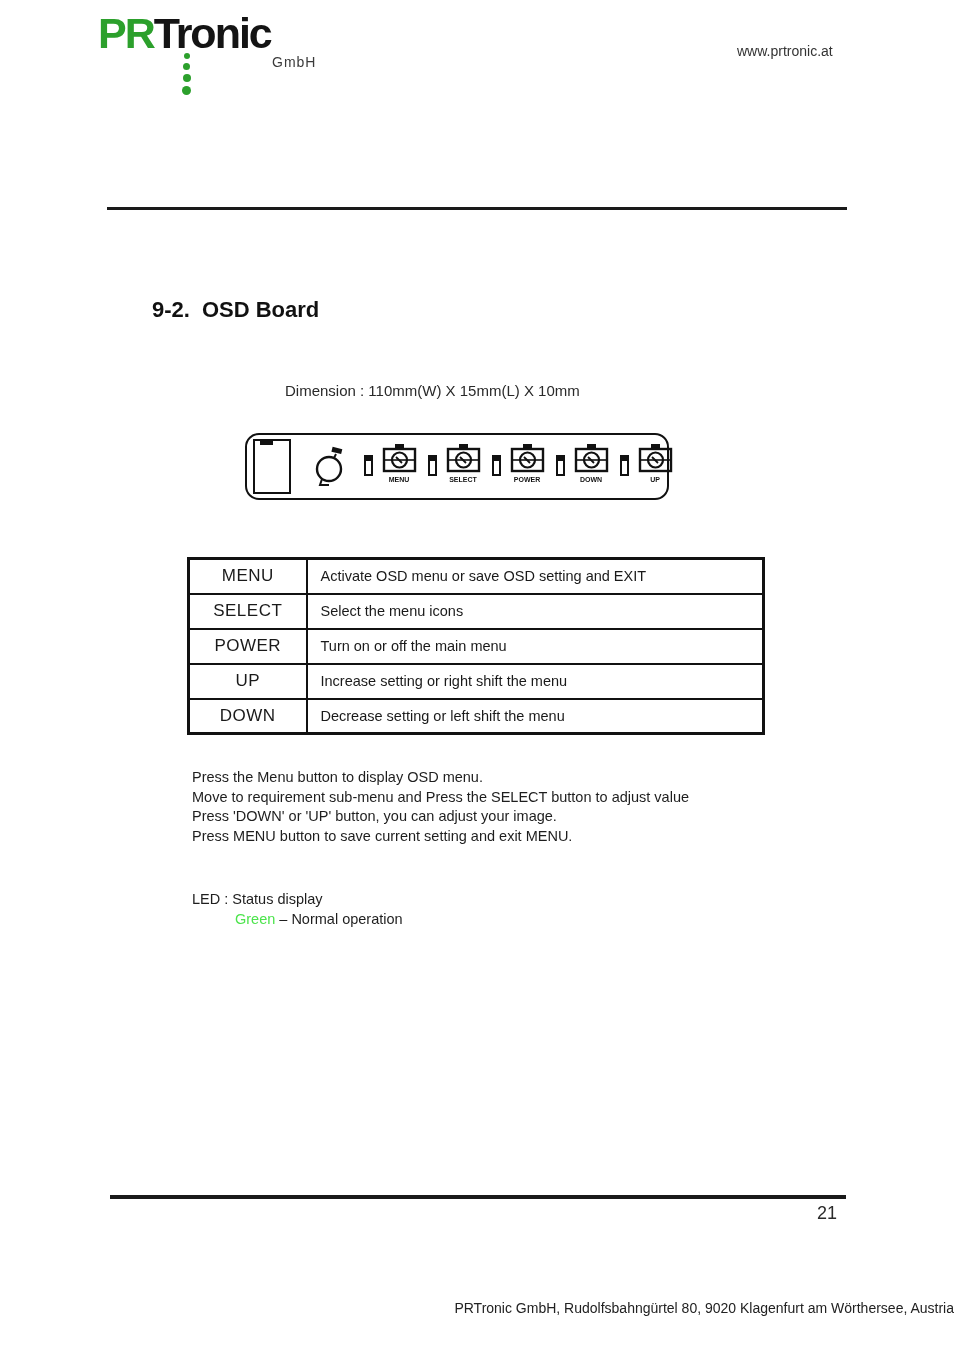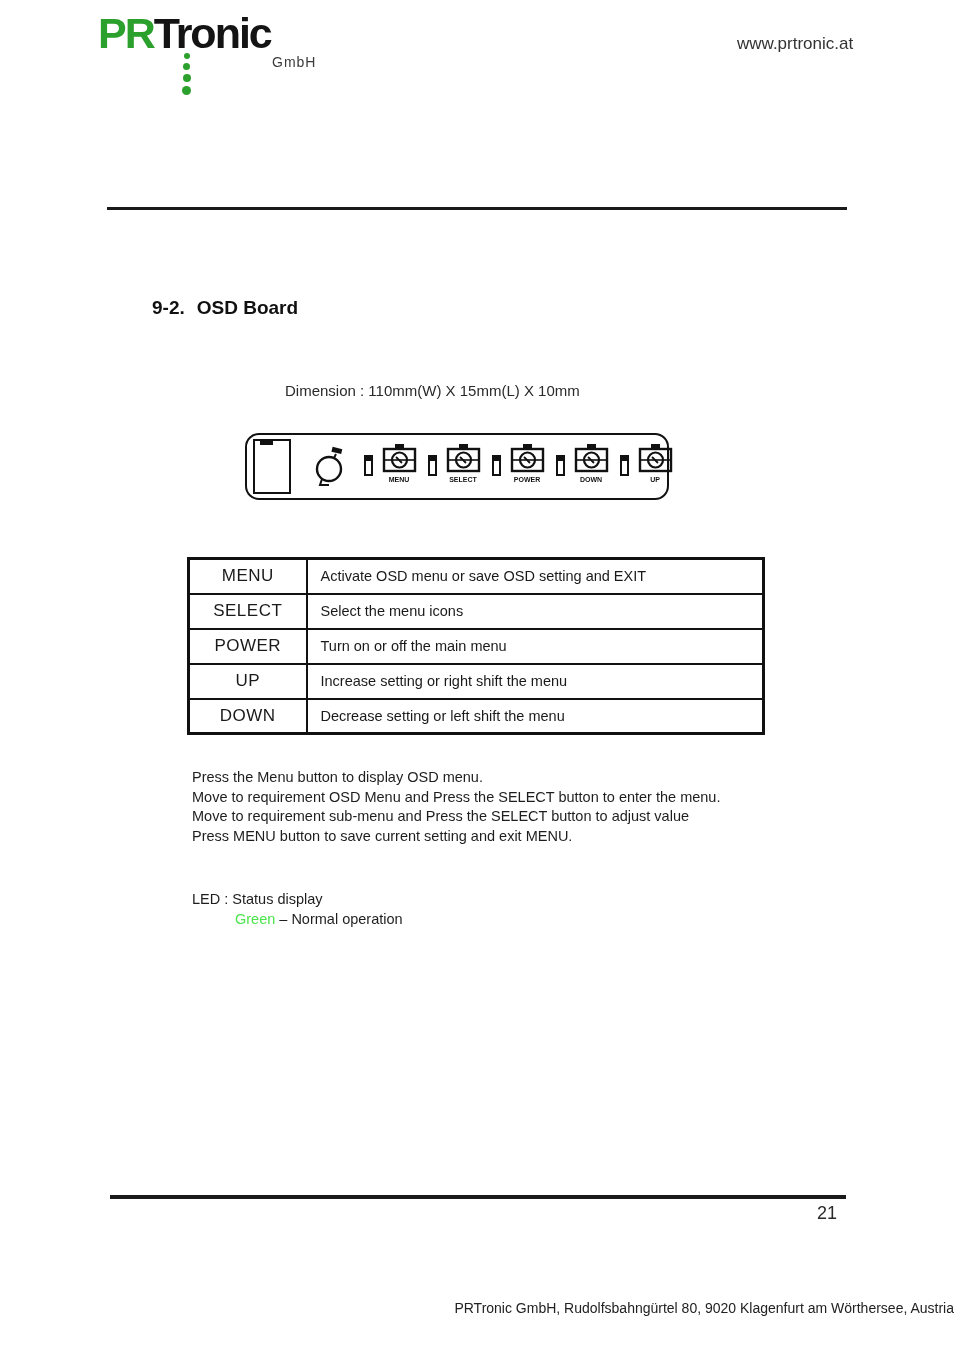--- a/index.html
+++ b/index.html
@@ -26,27 +26,27 @@
   .logo { position: absolute; left: 98px; top: 12px; width: 260px; height: 90px; }
   .logo-text { font-weight: bold; font-size: 43px; letter-spacing: -2px; line-height: 1; white-space: nowrap; }
   .logo-pr { color: var(--logo-green); }
   .logo-tronic { color: #141414; }
   .logo-gmbh { position: absolute; left: 174px; top: 42px; font-size: 14px; color: #3a3a3a; letter-spacing: 1px; }
   .logo-dot { position: absolute; background: var(--logo-green); border-radius: 50%; }
   .logo-dot.d1 { left: 86px; top: 41px; width: 6px;  height: 6px; }
   .logo-dot.d2 { left: 85px; top: 51px; width: 7px;  height: 7px; }
   .logo-dot.d3 { left: 85px; top: 62px; width: 8px;  height: 8px; }
   .logo-dot.d4 { left: 84px; top: 74px; width: 9px;  height: 9px; }
-  .website { position: absolute; left: 737px; top: 34px; font-size: 17px; color: #333; text-align: right; }
+  .website { position: absolute; left: 737px; top: 43px; font-size: 14px; color: #333; text-align: right; }
 
   .rule-top { position: absolute; left: 107px; top: 207px; width: 740px; height: 3px; background: #1a1a1a; }
   .rule-bottom { position: absolute; left: 110px; top: 1195px; width: 736px; height: 4px; background: #1a1a1a; }
 
   
-  .heading { position: absolute; left: 152px; top: 297px; font-size: 19px; font-weight: bold; color: #111; text-align: right; }
+  .heading { position: absolute; left: 152px; top: 297px; font-size: 22px; font-weight: bold; color: #111; text-align: right; }
   .heading .sec-title { margin-left: 12px; }
 
   .dimension { position: absolute; left: 285px; top: 382px; font-size: 15px; color: #2a2a2a; }
 
   
   .board { position: absolute; left: 245px; top: 433px; width: 424px; height: 67px;
            border: 2px solid #111; border-radius: 14px; background: #fff; }
   .connector { position: absolute; left: 6px; top: 4px; width: 38px; height: 55px;
                border: 2px solid #111; background: #fff; }
   .connector-tick { position: absolute; left: 5px; top: -2px; width: 13px; height: 6px; background: #111; }
@@ -208,22 +208,22 @@
     </tr>
     <tr>
       <td class="key">DOWN</td>
       <td class="desc">Decrease setting or left shift the menu</td>
     </tr>
   </tbody>
     </table>
 
   <div class="instructions">
     <div>Press the Menu button to display OSD menu.</div>
-    <div>Move to requirement OSD Menu and Press the SELECT button to enter the menu.</div>
     <div>Move to requirement sub-menu and Press the SELECT button to adjust value</div>
+    <div>Press 'DOWN' or 'UP' button, you can adjust your image.</div>
     <div>Press MENU button to save current setting and exit MENU.</div>
   </div>
 
   <div class="led-status">
     <div>LED : Status display</div>
     <div class="led-entry">
       <span class="led-label-green">Green</span><span class="sep">–</span><span>Normal operation</span>
     </div>
   </div>
 

